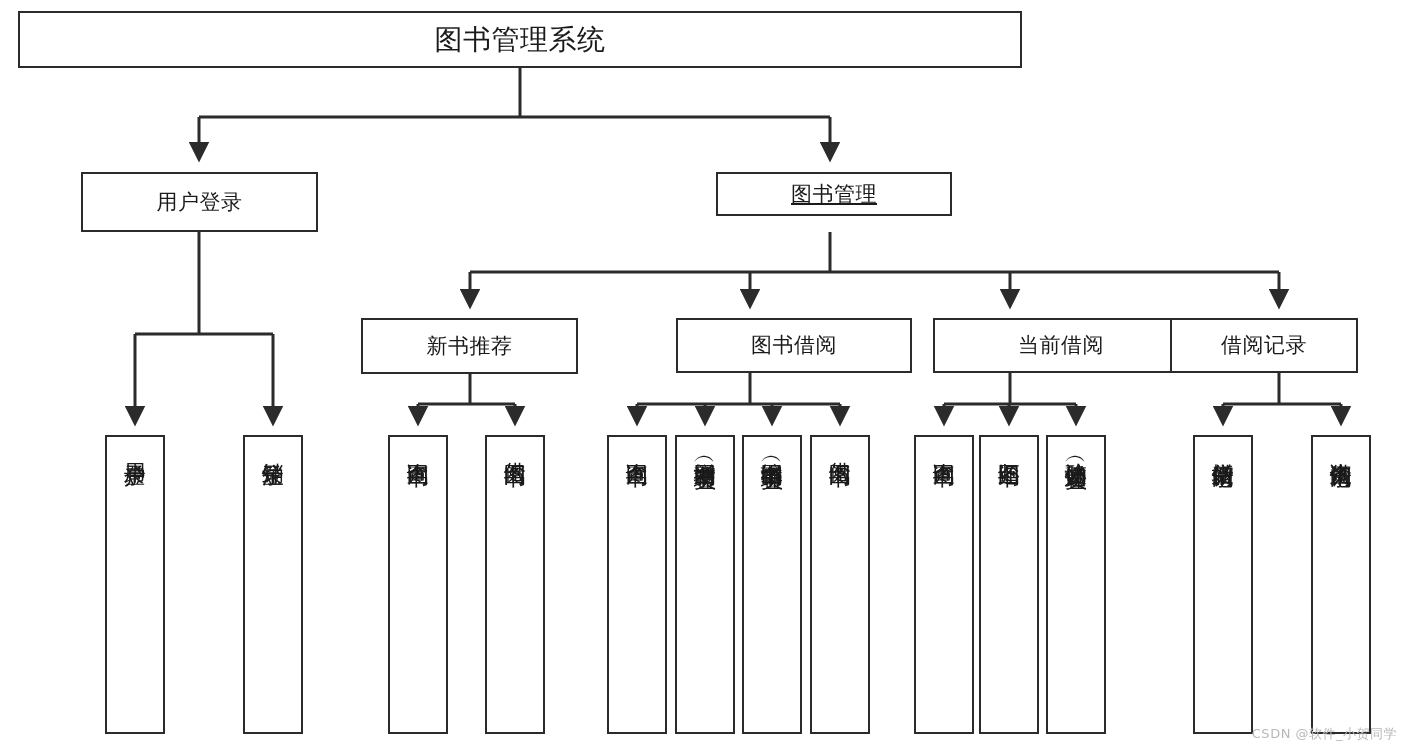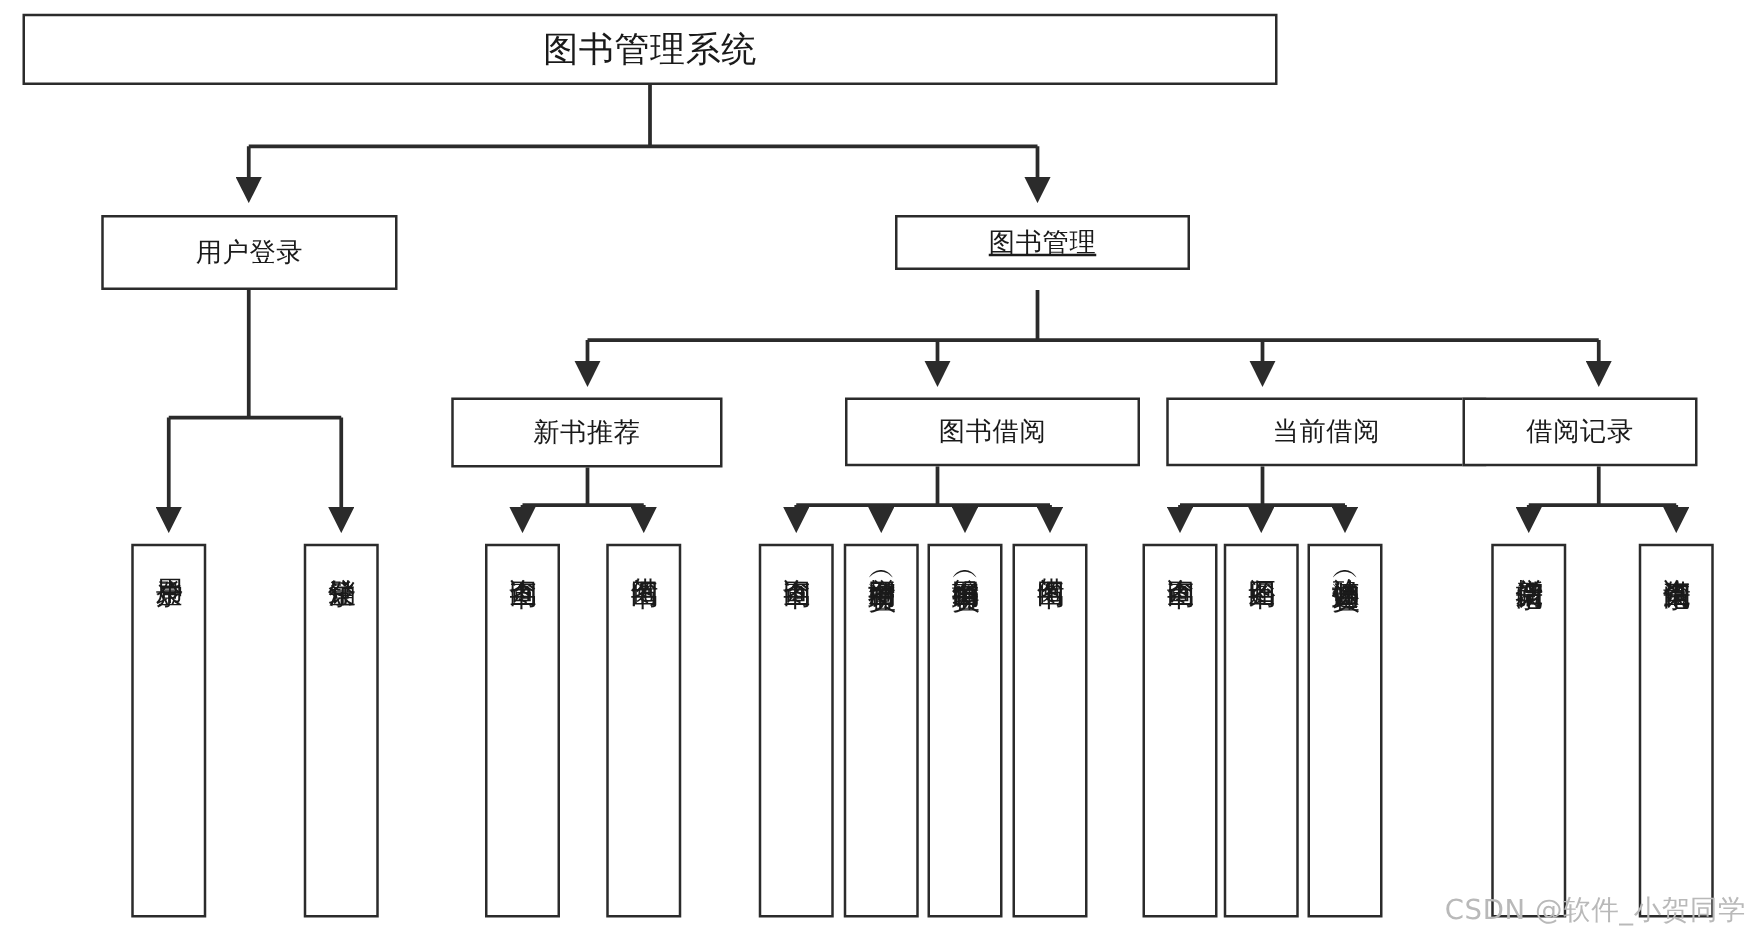--- a/index.html
+++ b/index.html
@@ -58,21 +58,21 @@
     text-orientation: upright;
     font-size: 22px;
     line-height: 1.06;
     letter-spacing: 1px;
     white-space: nowrap;
   }
   .watermark {
     position: absolute;
     right: 8px;
     bottom: 4px;
-    font-size: 22px;
+    font-size: 13px;
     color: #b9b9b9;
     white-space: nowrap;
     letter-spacing: 0.5px;
   }
 </style>
 </head>
 <body>
 
 <div id="canvas">
 

